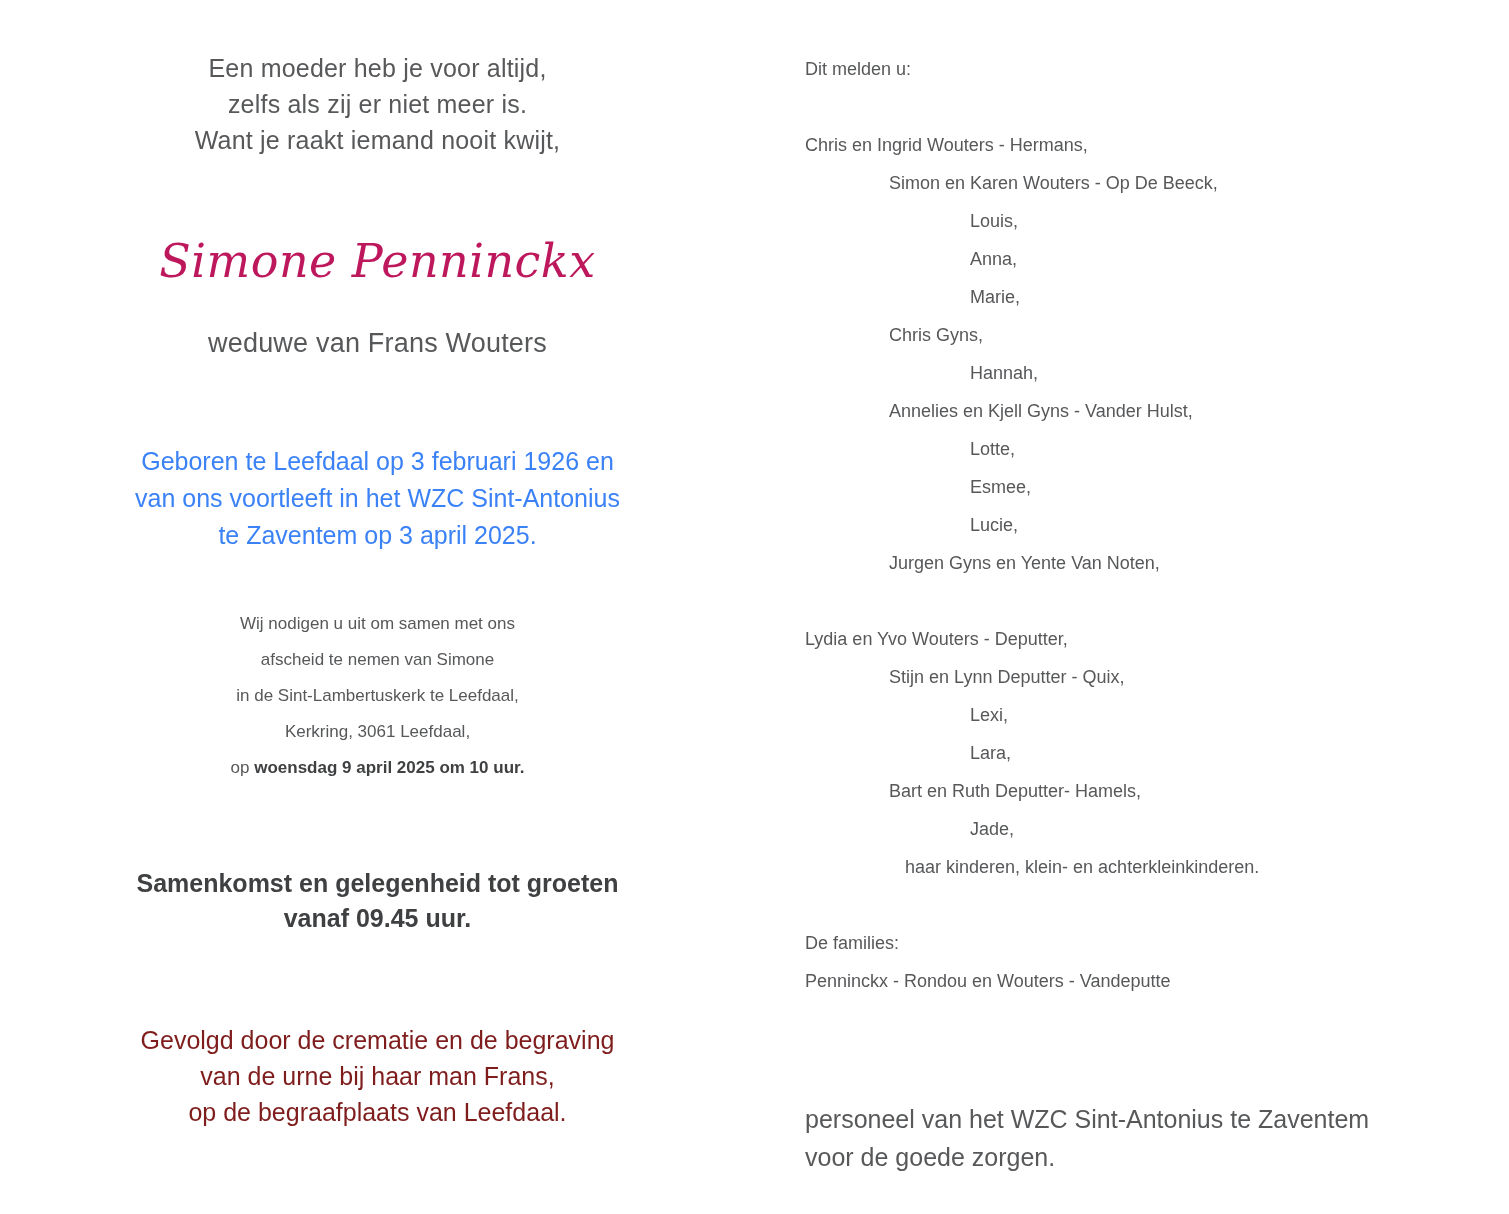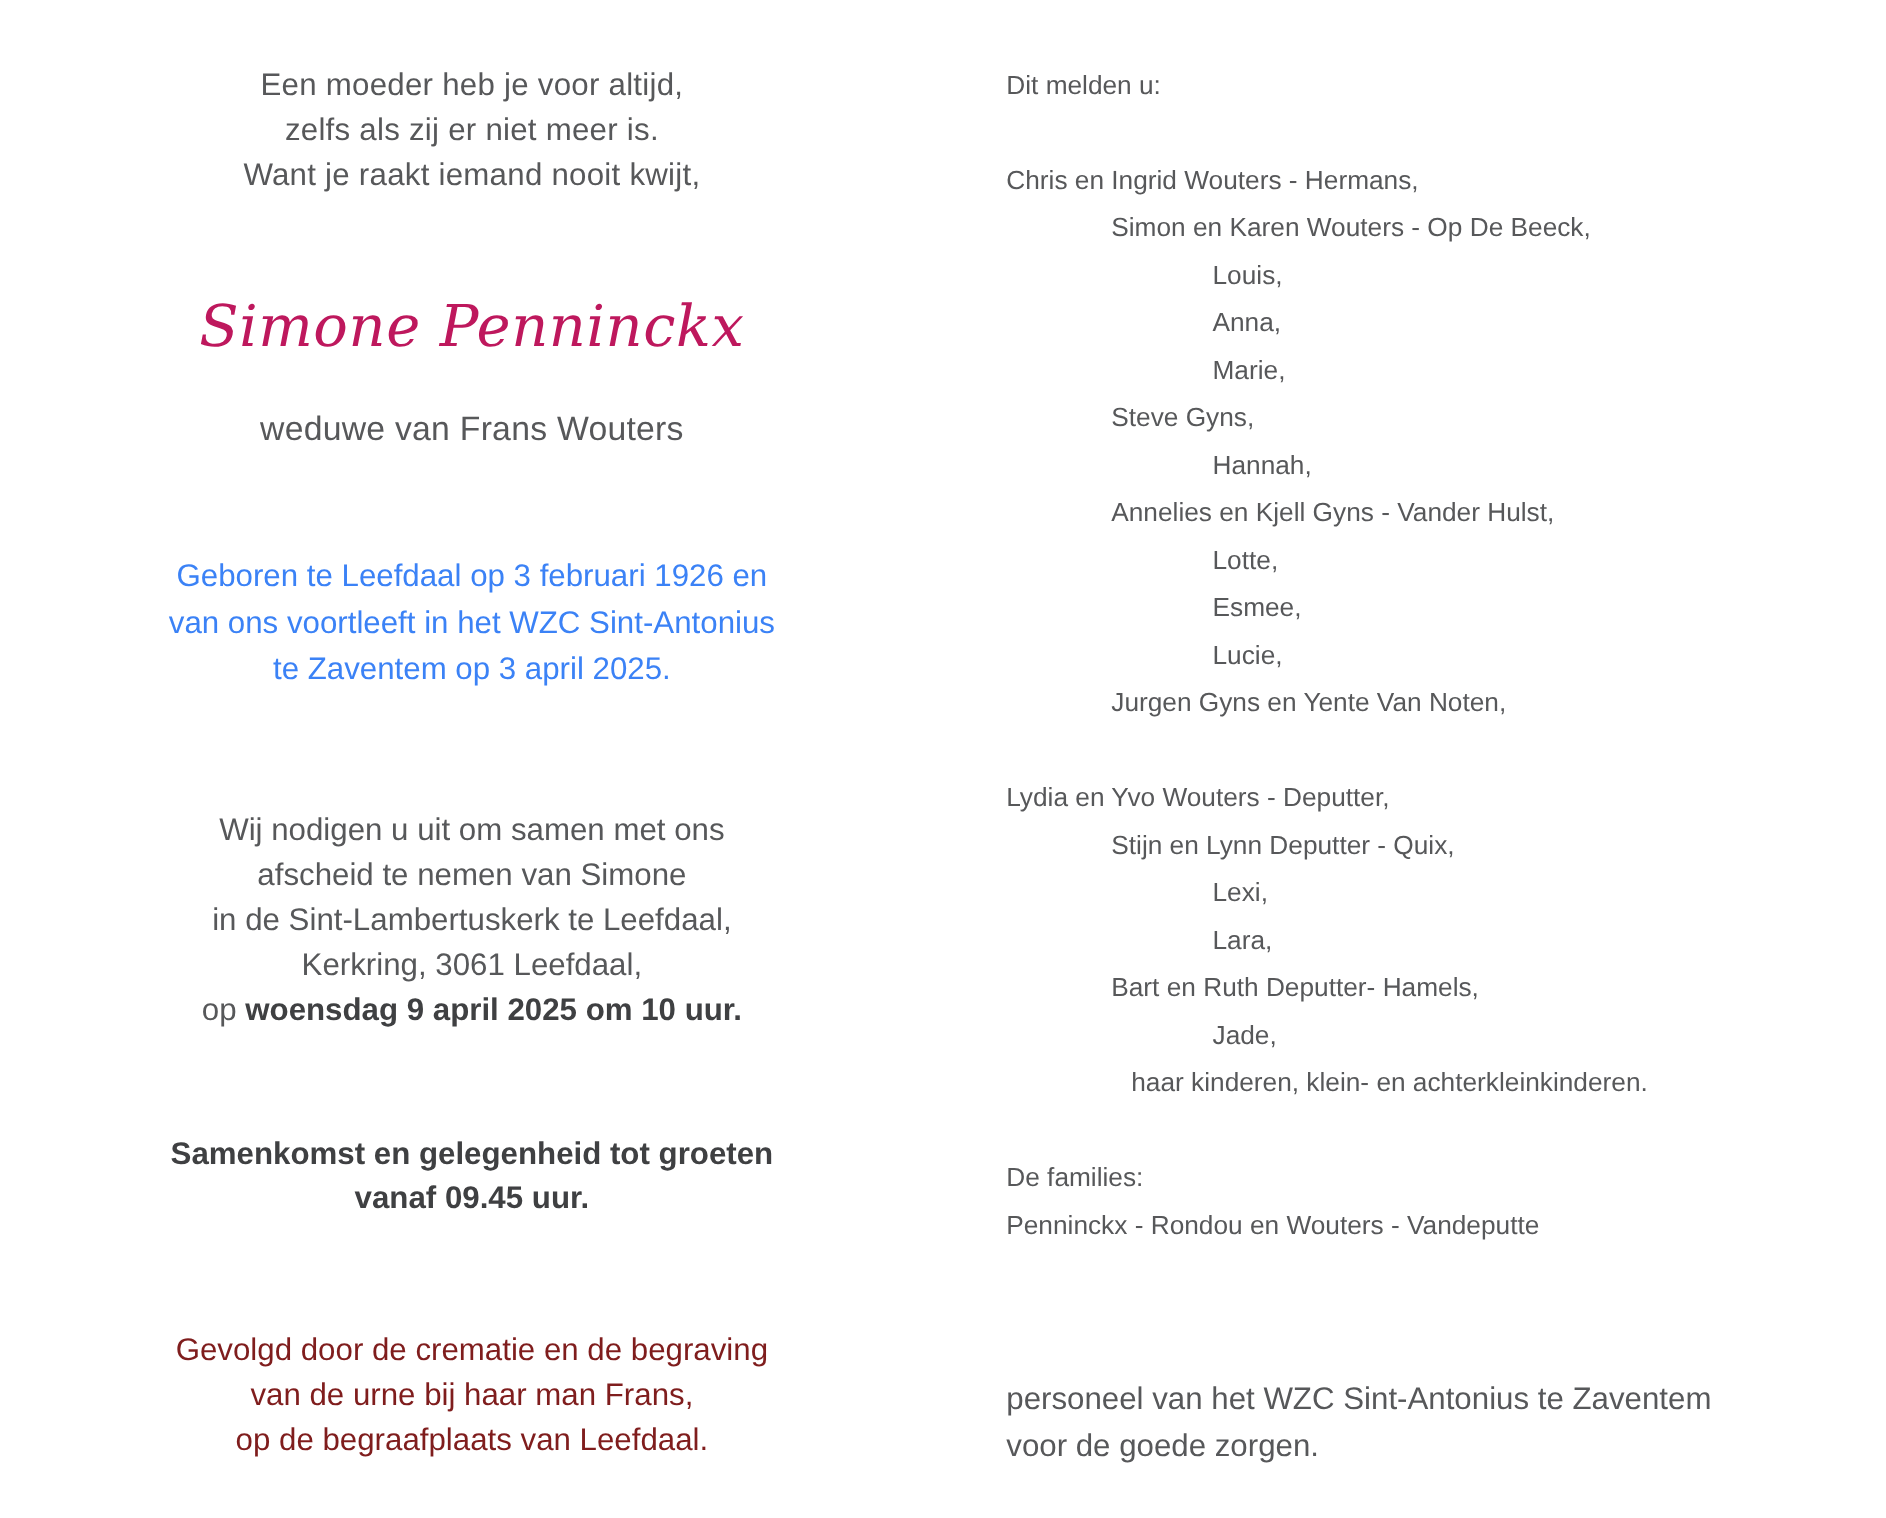--- a/index.html
+++ b/index.html
@@ -59,23 +59,23 @@
 
   .birth {
     font-size: 25px;
     line-height: 37px;
     margin-top: 84px;
     color: #3b82f6;
   }
   .birth div { white-space: nowrap; }
 
   .invite {
-    font-size: 25px;
+    font-size: 17px;
     line-height: 36px;
-    margin-top: 92px;
+    margin-top: 52px;
     color: #57585a;
   }
   .invite div { white-space: nowrap; }
   .bold { font-weight: bold; color: #3f4042; }
 
   .gather {
     font-size: 25px;
     line-height: 35px;
     font-weight: bold;
     color: #3f4042;
@@ -86,21 +86,21 @@
   .after {
     font-size: 25px;
     line-height: 36px;
     margin-top: 86px;
     color: #7f1d1d;
   }
   .after div { white-space: nowrap; }
 
   
   .r-line {
-    font-size: 21px;
+    font-size: 18px;
     line-height: 38px;
     color: #57585a;
     white-space: nowrap;
   }
   .indent-1 { padding-left: 84px; }
   .indent-2 { padding-left: 165px; }
   .indent-3 { padding-left: 100px; }
   .gap-block { margin-top: 38px; }
 
   .thanks {
@@ -158,21 +158,21 @@
   <div class="col col-right">
 
     <div class="r-line">Dit melden u:</div>
 
     <div class="gap-block">
       <div class="r-line">Chris en Ingrid Wouters - Hermans,</div>
       <div class="r-line indent-1">Simon en Karen Wouters - Op De Beeck,</div>
       <div class="r-line indent-2">Louis,</div>
       <div class="r-line indent-2">Anna,</div>
       <div class="r-line indent-2">Marie,</div>
-      <div class="r-line indent-1">Steve Gyns,</div>
+      <div class="r-line indent-1">Chris Gyns,</div>
       <div class="r-line indent-2">Hannah,</div>
       <div class="r-line indent-1">Annelies en Kjell Gyns - Vander Hulst,</div>
       <div class="r-line indent-2">Lotte,</div>
       <div class="r-line indent-2">Esmee,</div>
       <div class="r-line indent-2">Lucie,</div>
       <div class="r-line indent-1">Jurgen Gyns en Yente Van Noten,</div>
     </div>
 
     <div class="gap-block">
       <div class="r-line">Lydia en Yvo Wouters - Deputter,</div>

